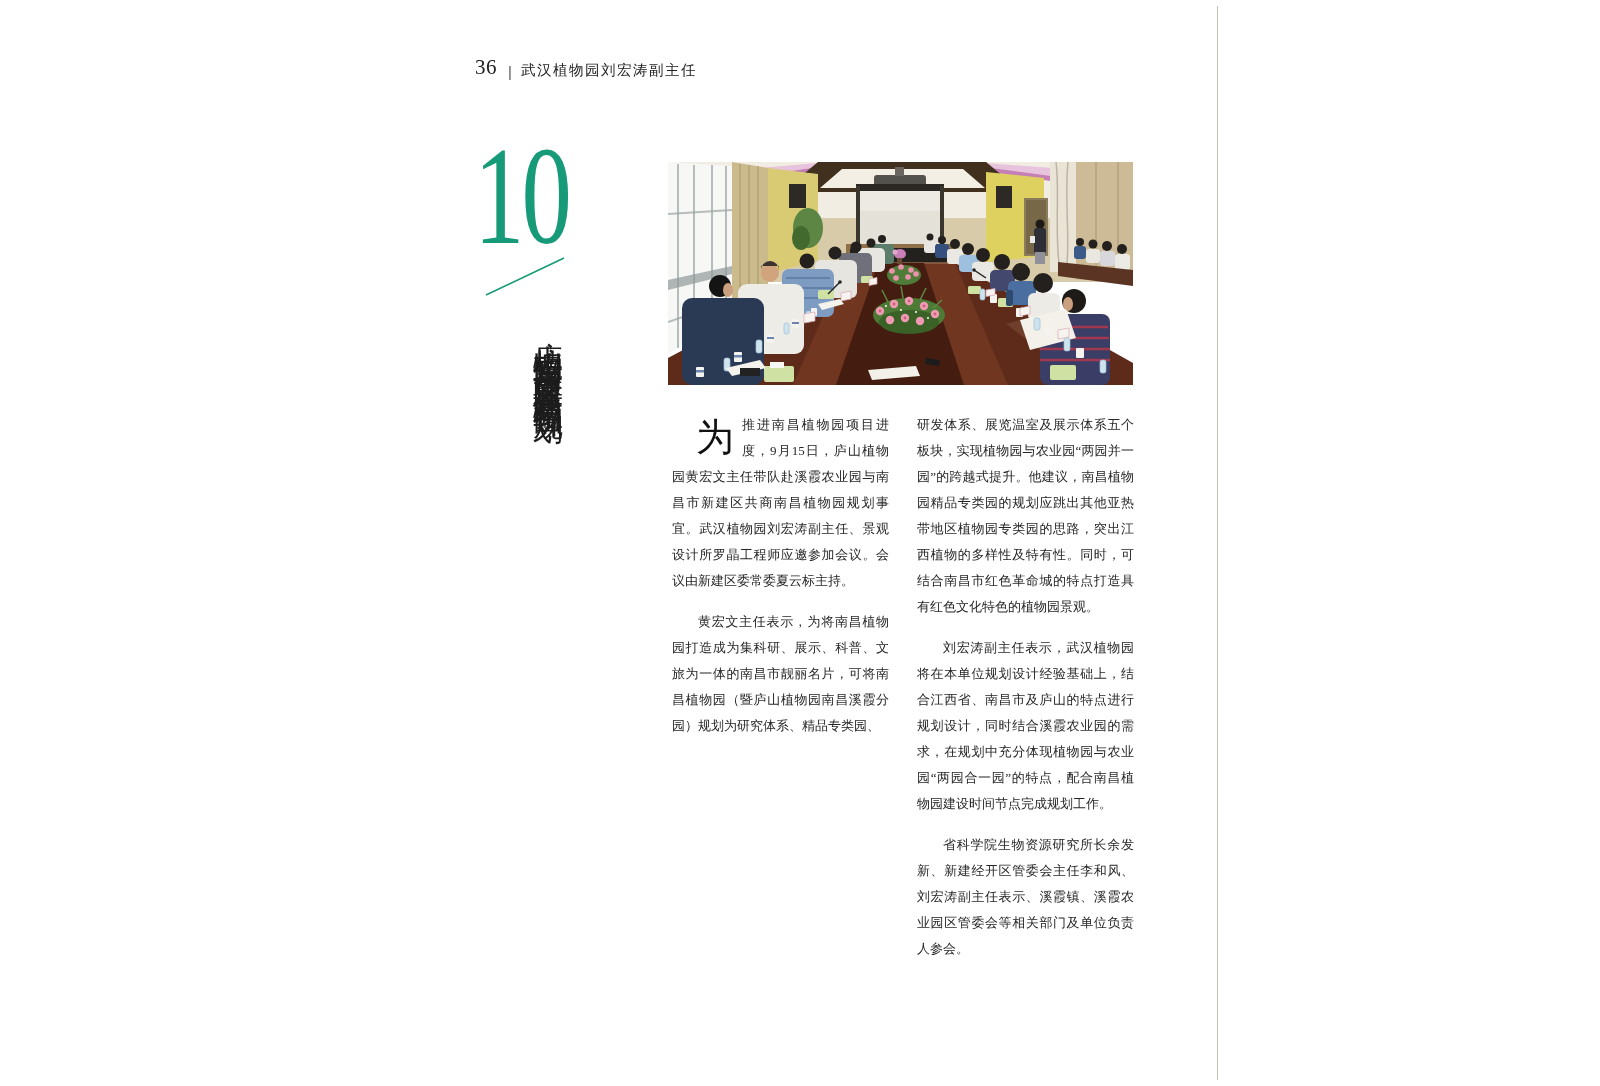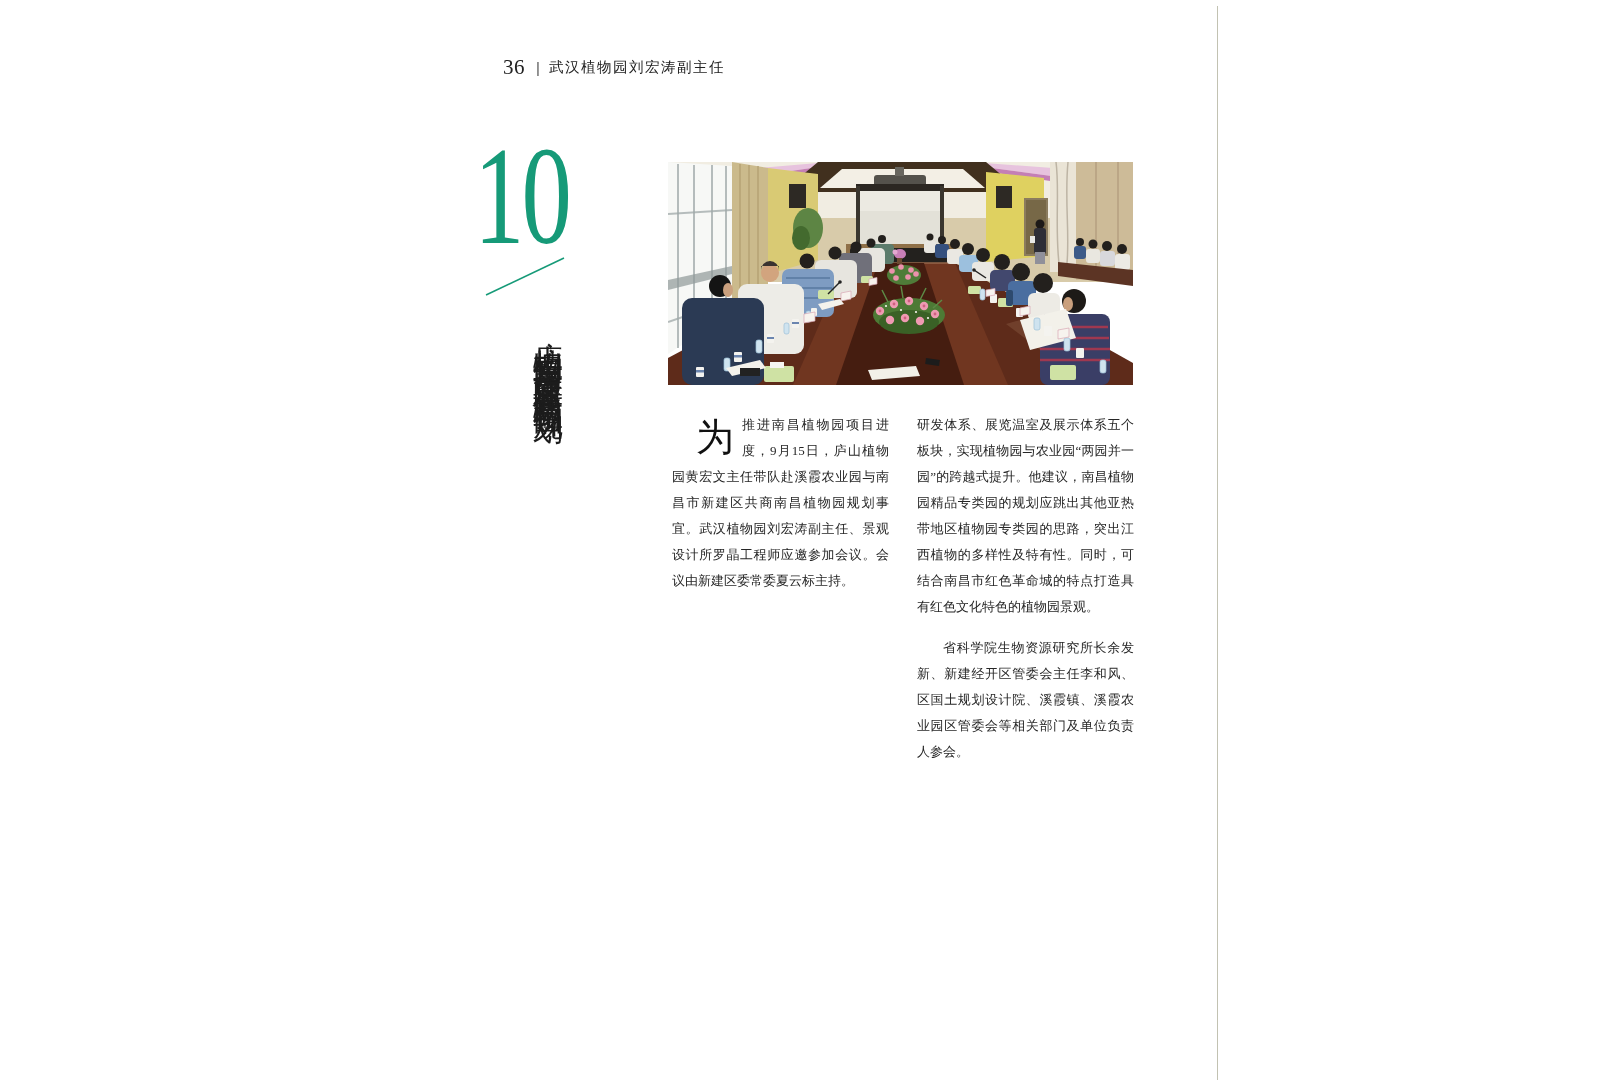--- a/index.html
+++ b/index.html
@@ -1,21 +1,21 @@
 <!DOCTYPE html>
 <html><head>
 <meta charset="utf-8">
 <style>
   html,body{margin:0;padding:0;background:#ffffff;}
   body{width:1600px;height:1086px;font-family:"Liberation Serif","DejaVu Serif",serif;color:#262626;}
   .page{position:relative;width:1600px;height:1086px;background:#ffffff;overflow:hidden;}
   .page-edge{position:absolute;left:1217px;top:6px;width:1px;height:1074px;background:#c2c2b2;}
 
   
-  .header{position:absolute;left:475px;top:55px;display:flex;align-items:center;color:#222;margin-left:28px;}
+  .header{position:absolute;left:475px;top:55px;display:flex;align-items:flex-end;color:#222;}
   .header .num{font-size:21px;letter-spacing:0.5px;}
   .header .sep{display:inline-block;margin:0 9px 0 11px;font-size:15px;color:#555;font-family:"Liberation Sans",sans-serif;font-weight:300;}
   .header .mag{font-size:14.5px;letter-spacing:1.5px;}
 
   
   .secnum{position:absolute;left:474px;top:126px;color:#169a78;font-size:140px;line-height:1;
           letter-spacing:-4px;transform:scaleX(0.72);transform-origin:left top;
           font-family:"Liberation Serif","DejaVu Serif",serif;}
   .diag{position:absolute;left:480px;top:250px;width:90px;height:52px;}
 
@@ -273,19 +273,21 @@
             <circle cx="248" cy="150" r="1.1"></circle>
             <circle cx="260" cy="156" r="1.1"></circle>
         </g>
       </g>
     </svg>
   </div>
 
   <div class="article">
     <div class="col" id="left-col">
         <p class="para noindent"><span class="dropcap">为</span>推进南昌植物园项目进度，9月15日，庐山植物园黄宏文主任带队赴溪霞农业园与南昌市新建区共商南昌植物园规划事宜。武汉植物园刘宏涛副主任、景观设计所罗晶工程师应邀参加会议。会议由新建区委常委夏云标主持。</p>
+        <p class="para">黄宏文主任表示，为将南昌植物园打造成为集科研、展示、科普、文旅为一体的南昌市靓丽名片，可将南昌植物园（暨庐山植物园南昌溪霞分园）规划为研究体系、精品专类园、</p>
       </div>
     <div class="col" id="right-col">
         <p class="para noindent">研发体系、展览温室及展示体系五个板块，实现植物园与农业园“两园并一园”的跨越式提升。他建议，南昌植物园精品专类园的规划应跳出其他亚热带地区植物园专类园的思路，突出江西植物的多样性及特有性。同时，可结合南昌市红色革命城的特点打造具有红色文化特色的植物园景观。</p>
-        <p class="para">省科学院生物资源研究所长余发新、新建经开区管委会主任李和风、区国土规划设计院、溪霞镇、溪霞农业园区管委会等相关部门及单位负责人参会。</p>
+        <p class="para">刘宏涛副主任表示，武汉植物园将在本单位规划设计经验基础上，结合江西省、南昌市及庐山的特点进行规划设计，同时结合溪霞农业园的需求，在规划中充分体现植物园与农业园“两园合一园”的特点，配合南昌植物园建设时间节点完成规划工作。</p>
+        <p class="para">省科学院生物资源研究所长余发新、新建经开区管委会主任李和风、刘宏涛副主任表示、溪霞镇、溪霞农业园区管委会等相关部门及单位负责人参会。</p>
       </div>
   </div>
 </div>
 
 </body></html>

